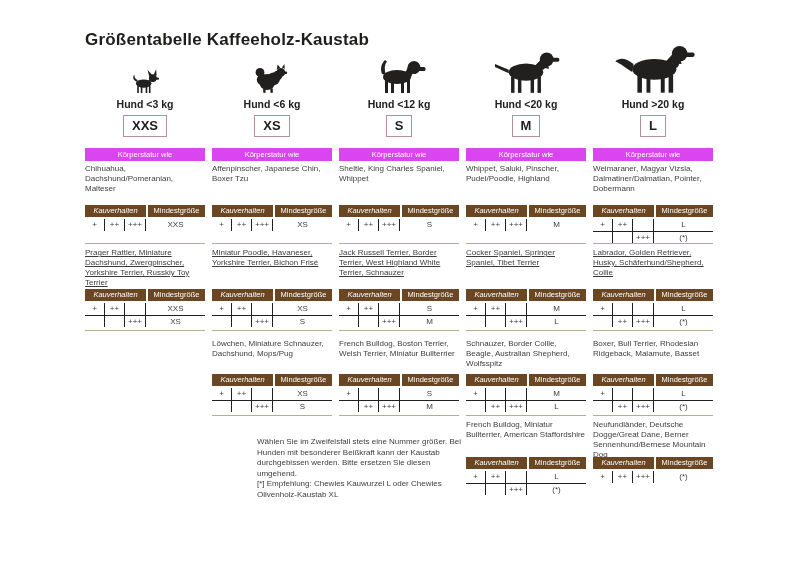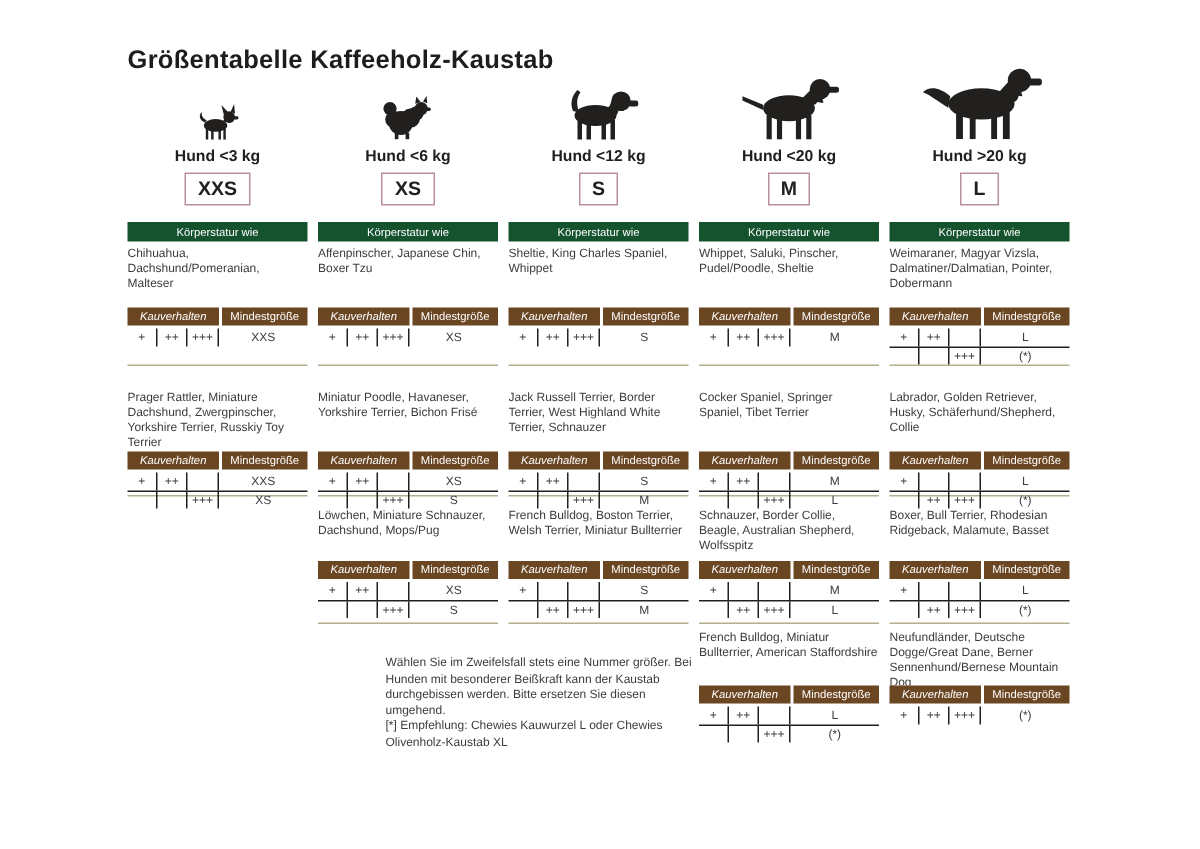--- a/index.html
+++ b/index.html
@@ -25,26 +25,26 @@
   .badge {
     display:inline-block; border:1.5px solid #b8909a; background:#fff;
     padding:1px 8px 2px; font-size:13px; font-weight:bold; color:#22201e; line-height:17px;
   }
   .sec { position:relative; }
   .sec0 { height:104px; }
   .sec1 { height:86px; padding-top:4px; }
   .sec2 { height:84px; padding-top:8px; }
   .sec3 { padding-top:4px; }
   .bar {
-    margin-top:9px; background:#14532d; color:#fff; font-size:7.5px;
+    margin-top:9px; background:#d946ef; color:#fff; font-size:7.5px;
     text-align:center; padding:3px 0; height:13px; line-height:7.5px;
   }
   .breeds { margin-top:3px; font-size:8px; line-height:1.25; color:#3c3c3c; overflow:hidden; }
   .breeds0 { height:41px; }
-  .breeds1 { height:41px; margin-top:12px; }
+  .breeds1 { height:41px; margin-top:0;text-decoration:underline; }
   .breeds2 { height:35px; margin-top:0; }
   .breeds3 { height:37px; margin-top:0; }
   .tbl { width:100%; }
   .tbl-head { display:flex; column-gap:2px; height:12px; }
   .tbl-head div {
     background:#6b4623; color:#fff; font-size:7.5px; line-height:12px; text-align:center;
     white-space:nowrap; overflow:hidden;
   }
   .th-kau { width:61px;font-style:italic; }
   .th-min { flex:1; }
@@ -316,21 +316,21 @@
             <polygon points="74,32 94,12 100,36"></polygon>
             <circle cx="96" cy="20" r="12"></circle>
             <rect x="104" y="17" width="14" height="7" rx="3"></rect>
             <ellipse cx="89" cy="28" rx="5" ry="10"></ellipse>
           </svg>
         </div>
         <div class="weight">Hund &lt;20 kg</div>
         <div class="badge-wrap"><span class="badge">M</span></div>
         <div class="sec sec0">
           <div class="bar">Körperstatur wie</div>
-          <div class="breeds breeds0">Whippet, Saluki, Pinscher, Pudel/Poodle, Sheltie</div>
+          <div class="breeds breeds0">Whippet, Saluki, Pinscher, Pudel/Poodle, Highland</div>
           <div class="tbl">
             <div class="tbl-head">
               <div class="th-kau">Kauverhalten</div>
               <div class="th-min">Mindestgröße</div>
             </div>
             <div class="tbl-rows">
               <div class="trow">
                 <div class="cp1">+</div>
                 <div class="cp2">++</div>
                 <div class="cp3">+++</div>

